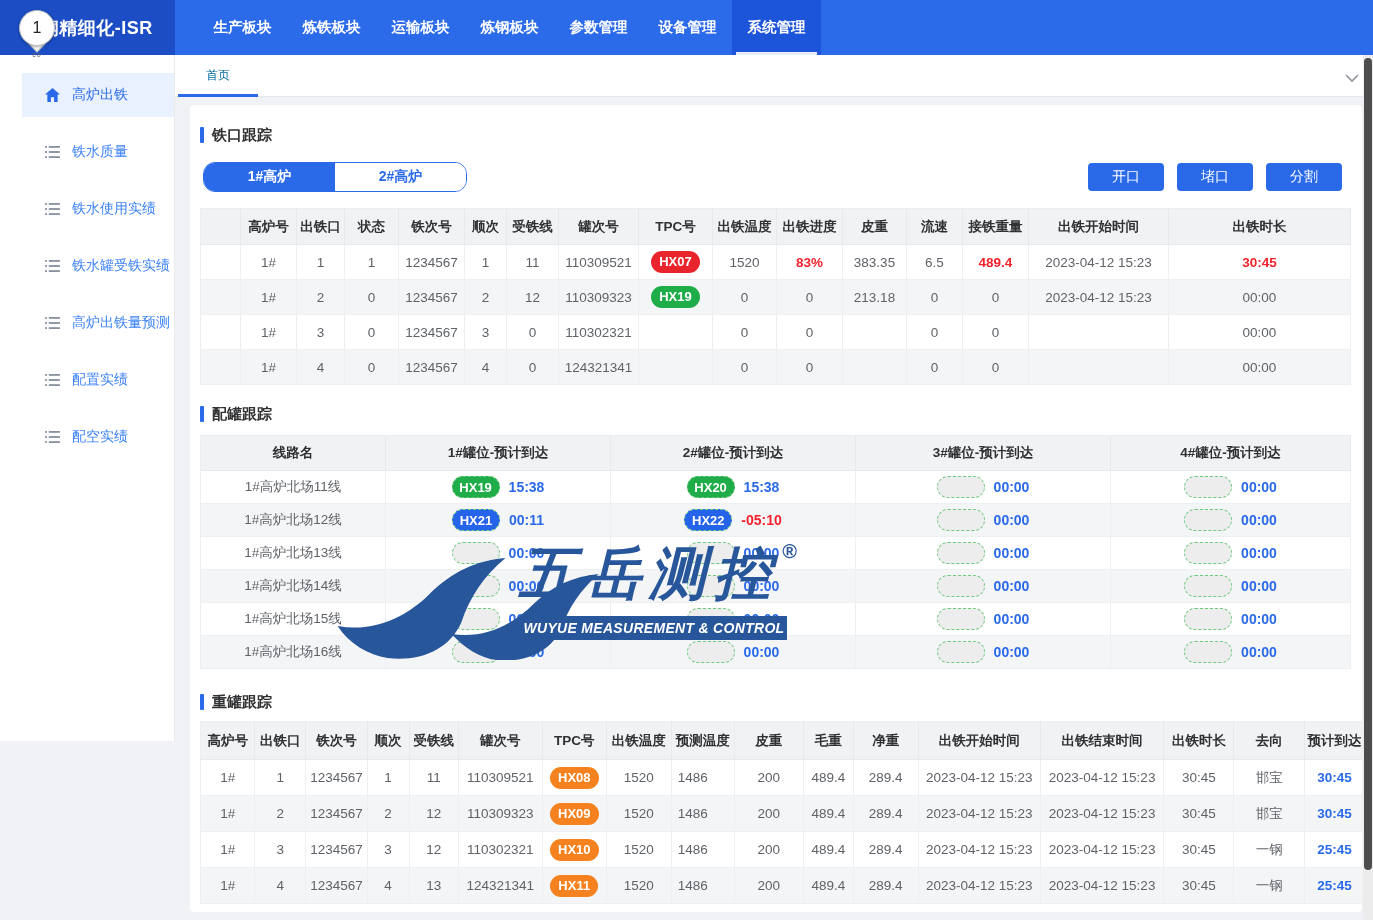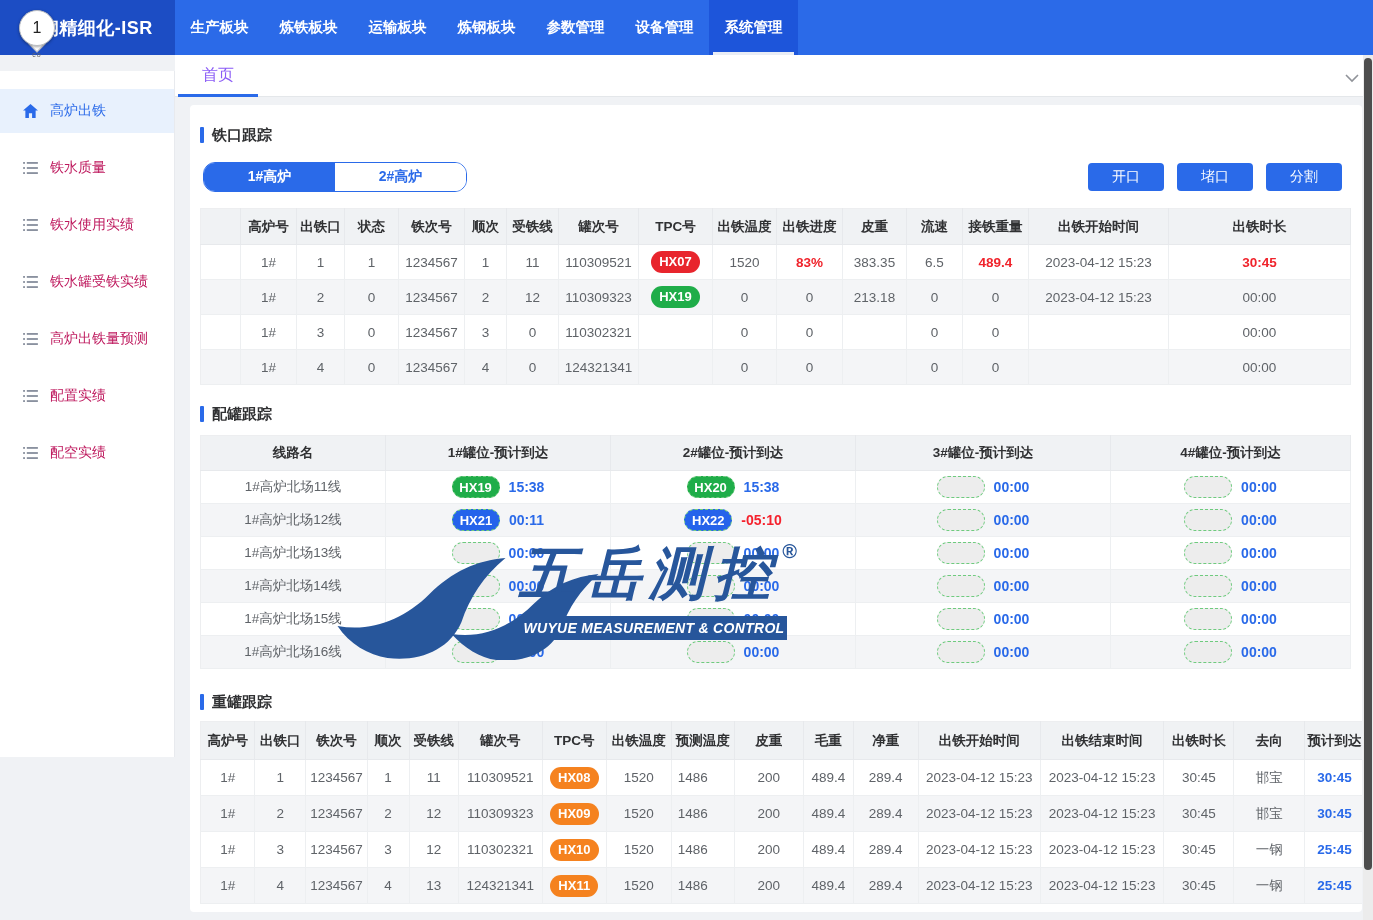--- a/index.html
+++ b/index.html
@@ -3,48 +3,48 @@
 <meta charset="utf-8">
 <style>
   * { margin:0; padding:0; box-sizing:border-box; }
   html,body { width:1373px; height:920px; overflow:hidden; background:#f0f2f5;
               font-family:"Liberation Sans","DejaVu Sans",sans-serif; }
 
   
   .topbar { position:absolute; left:0; top:0; width:1373px; height:55px; background:#2b6ae8; display:flex; z-index:20; }
   .logo { width:175px; height:55px; background:#1c4dc4; color:#fff; font-size:18px; font-weight:700;
           display:flex; align-items:center; justify-content:center; letter-spacing:0.5px; }
-  .nav { display:flex; height:62px; }
+  .nav { display:flex; height:62px;margin-left:23px; }
   .nav-item { width:89px; height:55px; color:#fff; font-size:14.5px; font-weight:600; display:flex;
               align-items:center; justify-content:center; cursor:pointer; position:relative; }
   .nav-item.active { background:#1d55da; }
   .nav-item.active::after { content:""; position:absolute; left:4px; right:4px; bottom:0; height:3px; background:#e9edf5; }
 
   
   .pin { position:absolute; left:17px; top:10px; z-index:100; width:40px; text-align:center; }
   .pin-circle { width:36px; height:36px; background:#fff; border:1px solid #b9bcc2; border-radius:50%;
                 box-shadow:0 1px 3px rgba(0,0,0,.35); display:flex; align-items:center; justify-content:center;
                 font-size:16px; color:#222; font-weight:400; position:relative; z-index:2; margin:0 auto; }
   .pin-tail { width:12px; height:12px; background:#fff; border-right:1px solid #b9bcc2; border-bottom:1px solid #b9bcc2;
               transform:rotate(45deg); margin:-8px auto 0; position:relative; z-index:1; }
   .pin-caption { font-size:7px; color:#666; margin-top:1px; letter-spacing:1px; }
 
   
   .tabbar { position:absolute; left:175px; top:55px; width:1198px; height:42px; background:#fff;
             border-bottom:1px solid #e4e7ea; display:flex; align-items:center; z-index:10; }
   .tab { width:80px; margin-left:3px; height:42px; display:flex; align-items:center; justify-content:center;
-         font-size:16px; color:#8b5cf6; position:relative; cursor:pointer; }
+         font-size:12px; color:#0369a1; position:relative; cursor:pointer; }
   .tab::after { content:""; position:absolute; left:0; right:0; bottom:0; height:3px; background:#2a6ae9; }
   .tab-chevron { position:absolute; right:14px; top:14px; cursor:pointer; }
 
   
-  .sidebar { position:absolute; left:0; top:71px; width:175px; height:686px; background:#fff;
-             border-right:1px solid #e8eaee; z-index:10; padding-top:18px; }
+  .sidebar { position:absolute; left:0; top:55px; width:175px; height:686px; background:#fff;
+             border-right:1px solid #e8eaee; z-index:10; padding-top:18px;padding-left:22px; }
   .side-item { height:44px; margin-bottom:13px; display:flex; align-items:center; padding-left:22px;
-               font-size:14px; color:#be185d; cursor:pointer; gap:12px; }
+               font-size:14px; color:#3b82f6; cursor:pointer; gap:12px; }
   .side-item .sicon { width:16px; height:16px; display:flex; align-items:center; justify-content:center; }
   .side-item.active { background:#e8f1fd; color:#2a6ae9; }
 
   
   .main { position:absolute; left:175px; top:97px; width:1198px; height:823px; background:#f0f2f5; overflow:hidden; }
   .card { position:absolute; left:15px; top:8px; width:1172px; height:807px; background:#fff; border-radius:4px;
           padding:21px 10px 0; overflow:hidden; }
 
   .sec-title { display:flex; align-items:center; gap:8px; font-size:15px; font-weight:700; color:#303133; height:18px; }
   .sec-bar { width:4px; height:16px; background:#2a6ae9; border-radius:1px; }

